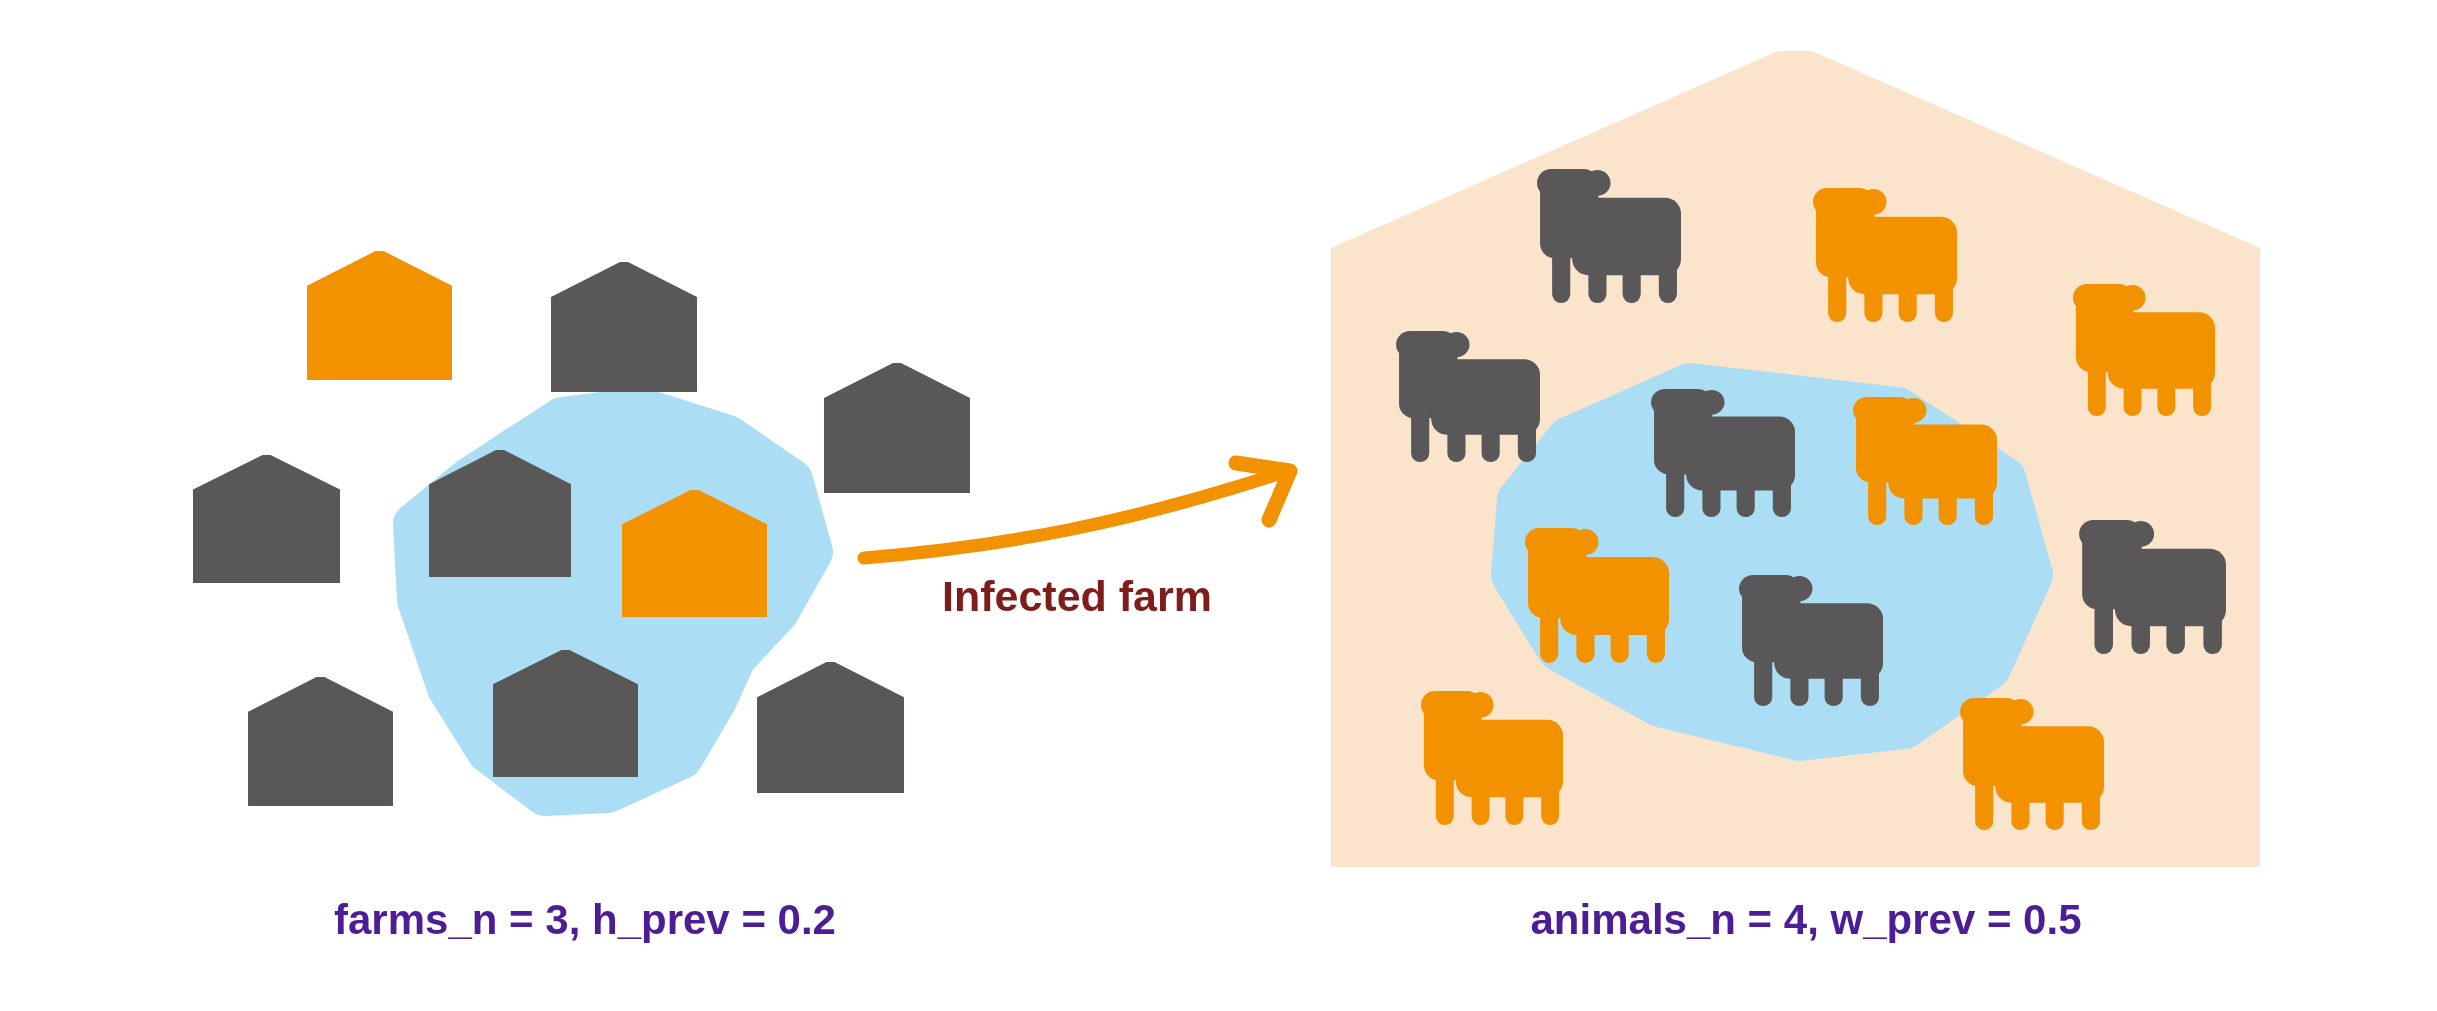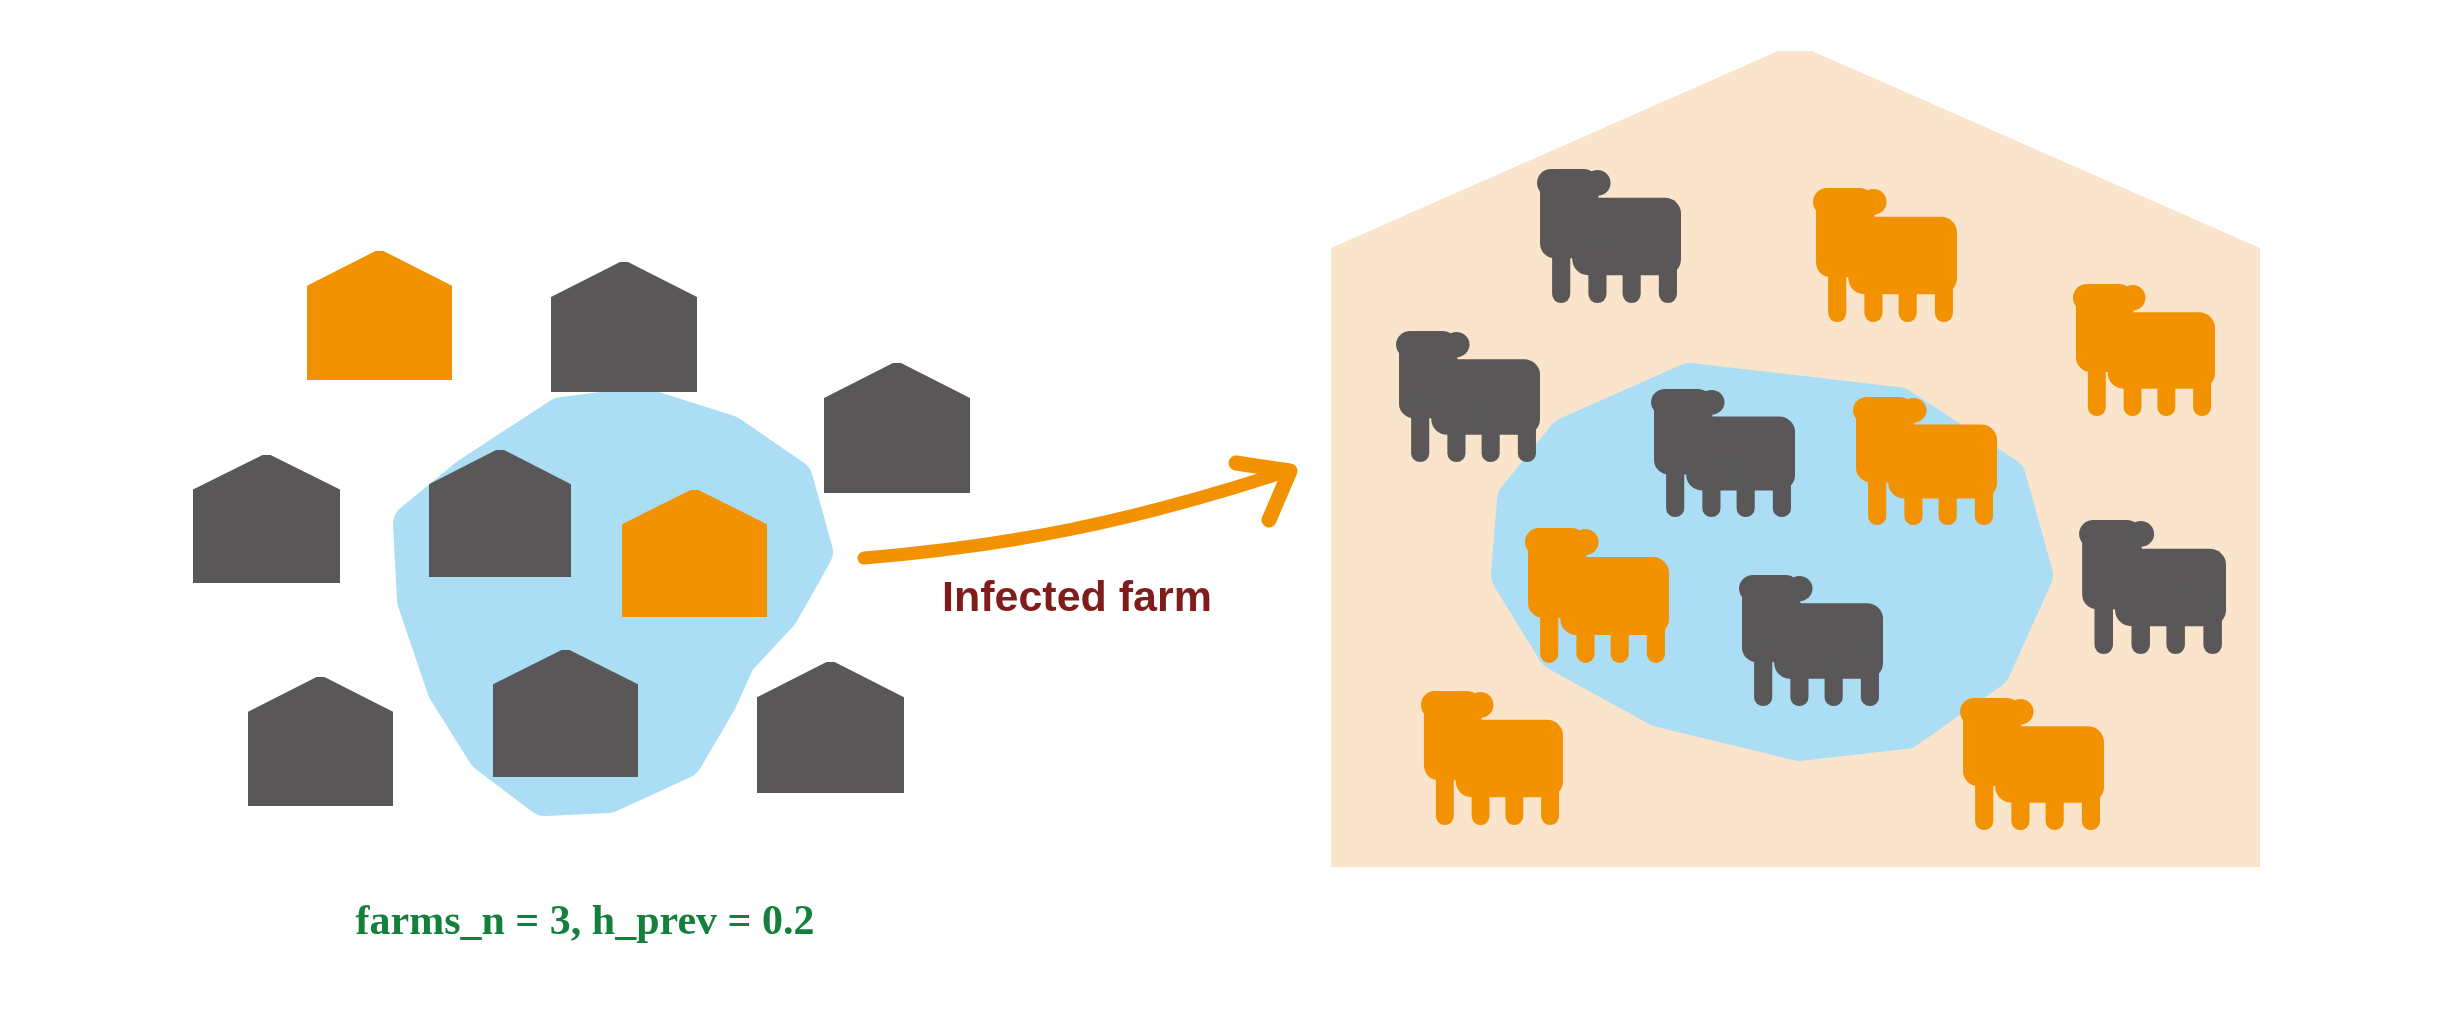--- a/index.html
+++ b/index.html
@@ -15,23 +15,22 @@
     position: absolute;
     left: 0; top: 0;
     width: 2437px;
     height: 1011px;
   }
   .caption {
     position: absolute;
     transform: translateX(-50%);
     font-weight: bold;
     font-size: 42px;
-    color: #15803d;
+    color: #4c1d95;
     white-space: nowrap;
-    font-family: Liberation Serif, serif;
   }
   #caption-left  { left: 585px;  top: 896px; }
   #caption-right { left: 1806px; top: 896px; }
   #arrow-label {
     position: absolute;
     left: 1077px; top: 572px;
     transform: translateX(-50%);
     font-weight: bold;
     font-size: 43px;
     color: #7f1d1d;
@@ -95,14 +94,15 @@
     <g id="layer-arrow">
         <path d="M864,558 C1010,546 1130,522 1278,474" fill="none" stroke="#F39200" stroke-width="13" stroke-linecap="round"></path>
         <polyline points="1236,463 1290,471 1269,520" fill="none" stroke="#F39200" stroke-width="15" stroke-linecap="round" stroke-linejoin="round"></polyline>
       </g>
   </svg>
 
   <div id="caption-left" class="caption">farms_n = 3, h_prev = 0.2</div>
 
   <div id="arrow-label">Infected farm</div>
 
+  <div id="caption-right" class="caption">animals_n = 4, w_prev = 0.5</div>
 
 </div>
 
 </body></html>

